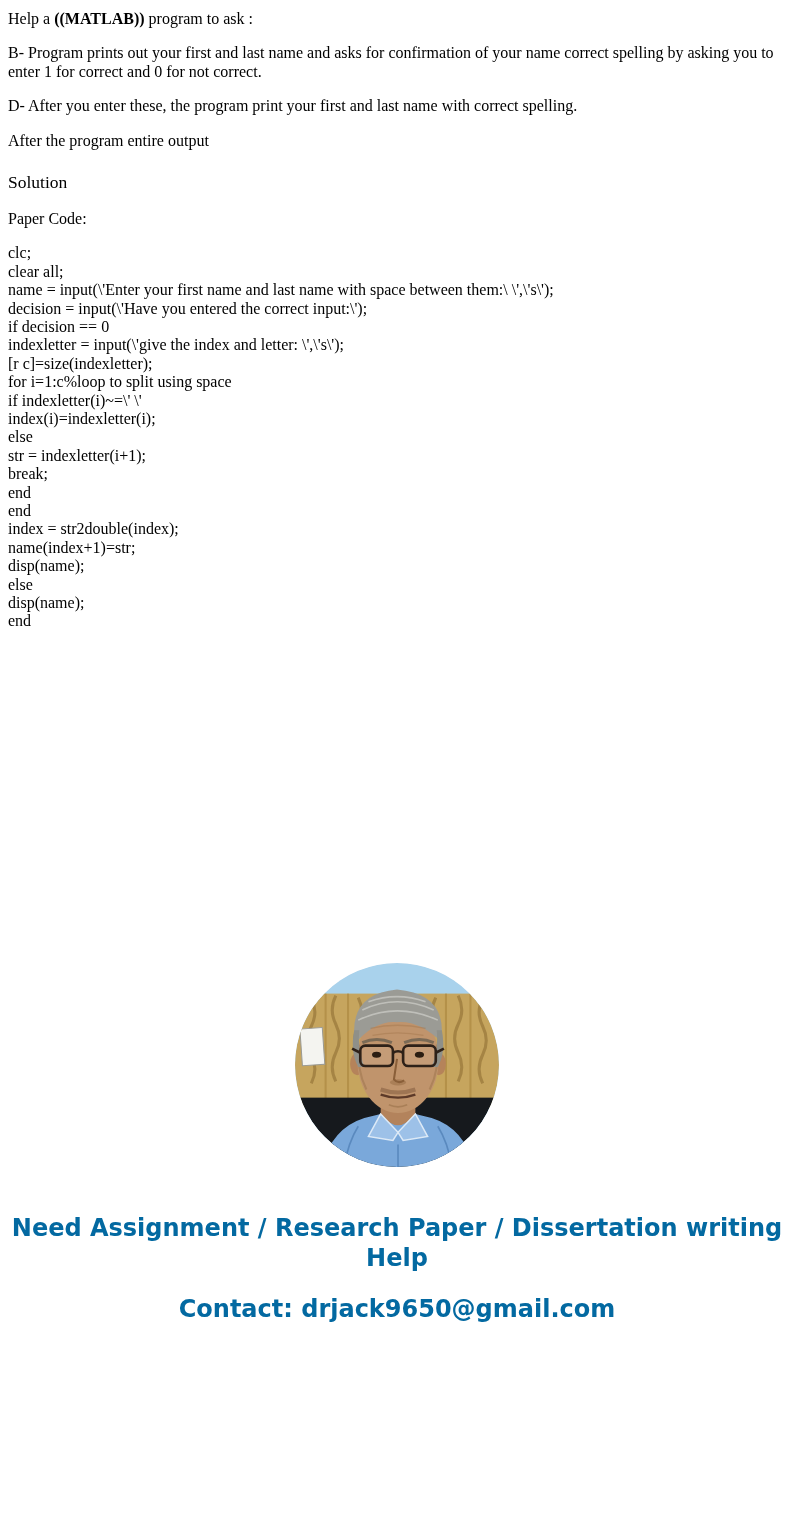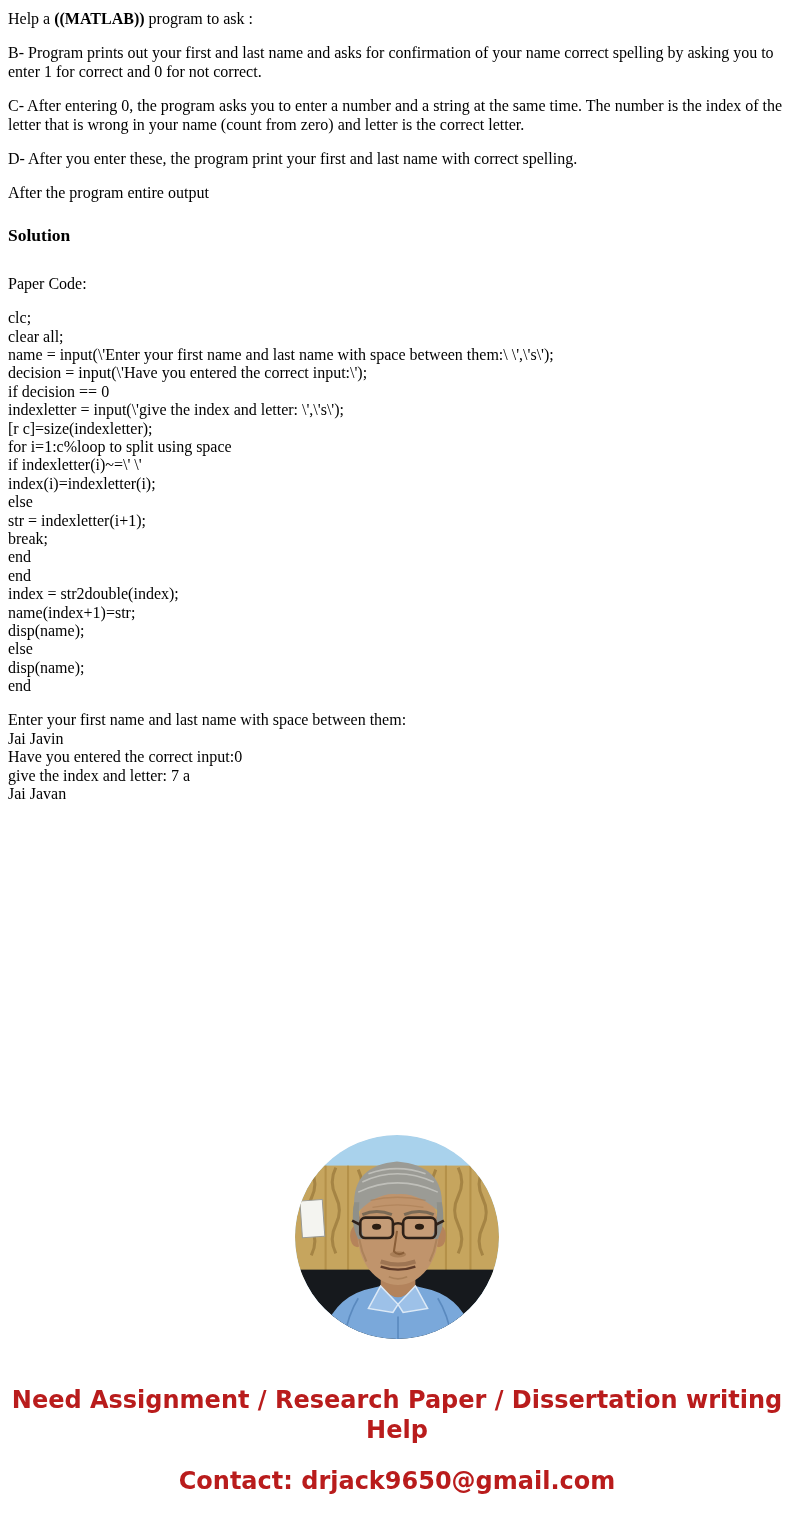--- a/index.html
+++ b/index.html
@@ -11,54 +11,53 @@
     width: 778px;
     font-family: "Liberation Serif", serif;
     font-size: 16px;
     line-height: 1.15;
     padding-bottom: 24px;
   }
   p { margin: 16px 0; }
   .first-para { margin-top: 2px; }
   .preline { white-space: pre-line; }
   .solution-heading {
-    font-weight: bold;
+    font-weight: normal;
     font-size: 17.5px;
-    margin: 22px 0 30px 0;
+    margin: 22px 0 18px 0;
   }
   .big-spacer { height: 316px; }
   .avatar-wrap {
     width: 204px;
     height: 204px;
     margin: 0 auto;
     border-radius: 50%;
     overflow: hidden;
     background: #dfeaf2;
   }
   .avatar-wrap svg { display: block; }
   .footer-banner {
     margin-top: 46px;
     text-align: center;
     font-family: "DejaVu Sans", sans-serif;
     font-weight: bold;
     font-size: 24px;
     line-height: 30px;
-    color: #b91c1c;
+    color: #0369a1;
   }
   .footer-contact { display: block; margin-top: 21px; }
 </style>
 </head>
 <body>
 
 <div class="page">
 
   <p class="first-para"><span>Help a </span><strong>((MATLAB))</strong><span> program to ask :</span></p>
 
   <p>B- Program prints out your first and last name and asks for confirmation of your name correct spelling by asking you to enter 1 for correct and 0 for not correct.</p>
-  <p>C- After entering 0, the program asks you to enter a number and a string at the same time. The number is the index of the letter that is wrong in your name (count from zero) and letter is the correct letter.</p>
   <p>D- After you enter these, the program print your first and last name with correct spelling.</p>
 
   <p>After the program entire output</p>
 
   <div class="solution-heading">Solution</div>
 
   <p>Paper Code:</p>
 
   <p class="preline">clc;
 clear all;
@@ -75,25 +74,20 @@
 break;
 end
 end
 index = str2double(index);
 name(index+1)=str;
 disp(name);
 else
 disp(name);
 end</p>
 
-  <p class="preline">Enter your first name and last name with space between them:
-Jai Javin
-Have you entered the correct input:0
-give the index and letter: 7 a
-Jai Javan</p>
 
   <div class="big-spacer"></div>
 
   <div class="avatar-wrap">
     <svg width="204" height="204" viewBox="0 0 200 200" aria-hidden="true">
       <defs>
         <clipPath id="avclip">
             <circle cx="100" cy="100" r="100"></circle>
           </clipPath>
       </defs>

